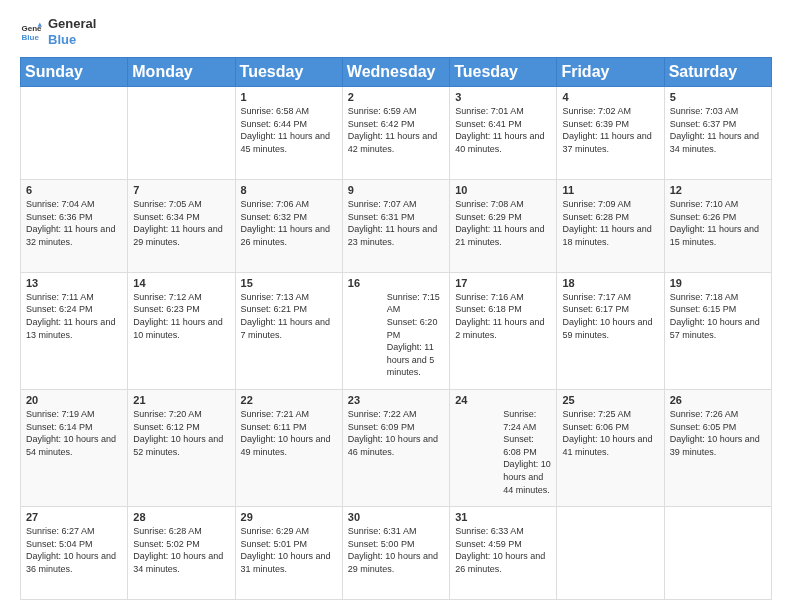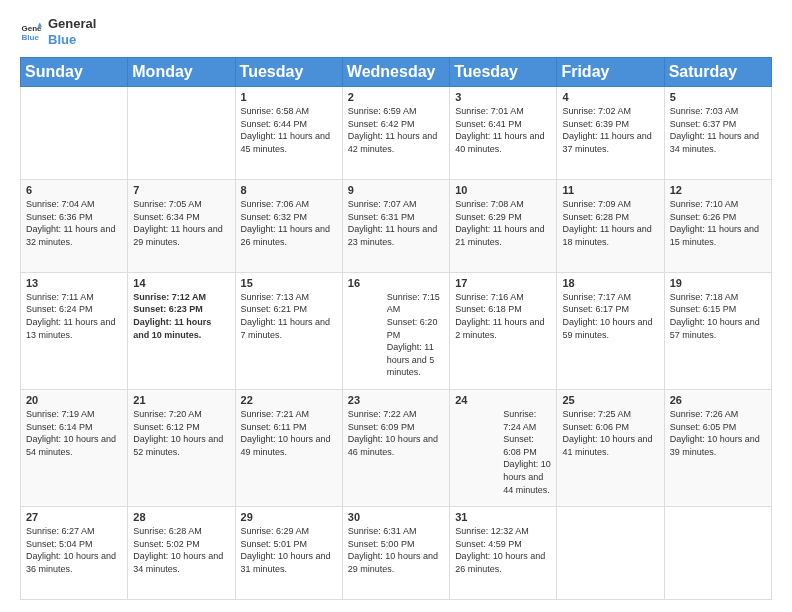--- a/index.html
+++ b/index.html
@@ -209,21 +209,21 @@
         </tr>
         <tr>
           <td>
             <span class="day-num">13</span>
             <div class="day-info" style="white-space: pre-line;">Sunrise: 7:11 AM
 Sunset: 6:24 PM
 Daylight: 11 hours and 13 minutes.</div>
           </td>
           <td>
             <span class="day-num">14</span>
-            <div class="day-info" style="white-space: pre-line; font-weight: bold;">Sunrise: 7:12 AM
+            <div class="day-info" style="white-space: pre-line;">Sunrise: 7:12 AM
 Sunset: 6:23 PM
 Daylight: 11 hours and 10 minutes.</div>
           </td>
           <td>
             <span class="day-num">15</span>
             <div class="day-info" style="white-space: pre-line;">Sunrise: 7:13 AM
 Sunset: 6:21 PM
 Daylight: 11 hours and 7 minutes.</div>
           </td>
           <td>
@@ -315,21 +315,21 @@
 Daylight: 10 hours and 31 minutes.</div>
           </td>
           <td>
             <span class="day-num">30</span>
             <div class="day-info" style="white-space: pre-line;">Sunrise: 6:31 AM
 Sunset: 5:00 PM
 Daylight: 10 hours and 29 minutes.</div>
           </td>
           <td>
             <span class="day-num">31</span>
-            <div class="day-info" style="white-space: pre-line;">Sunrise: 12:32 AM
+            <div class="day-info" style="white-space: pre-line;">Sunrise: 6:33 AM
 Sunset: 4:59 PM
 Daylight: 10 hours and 26 minutes.</div>
           </td>
           <td class="empty-cell"></td>
           <td class="empty-cell"></td>
         </tr>
       </tbody>
   </table>
 </div>
 

